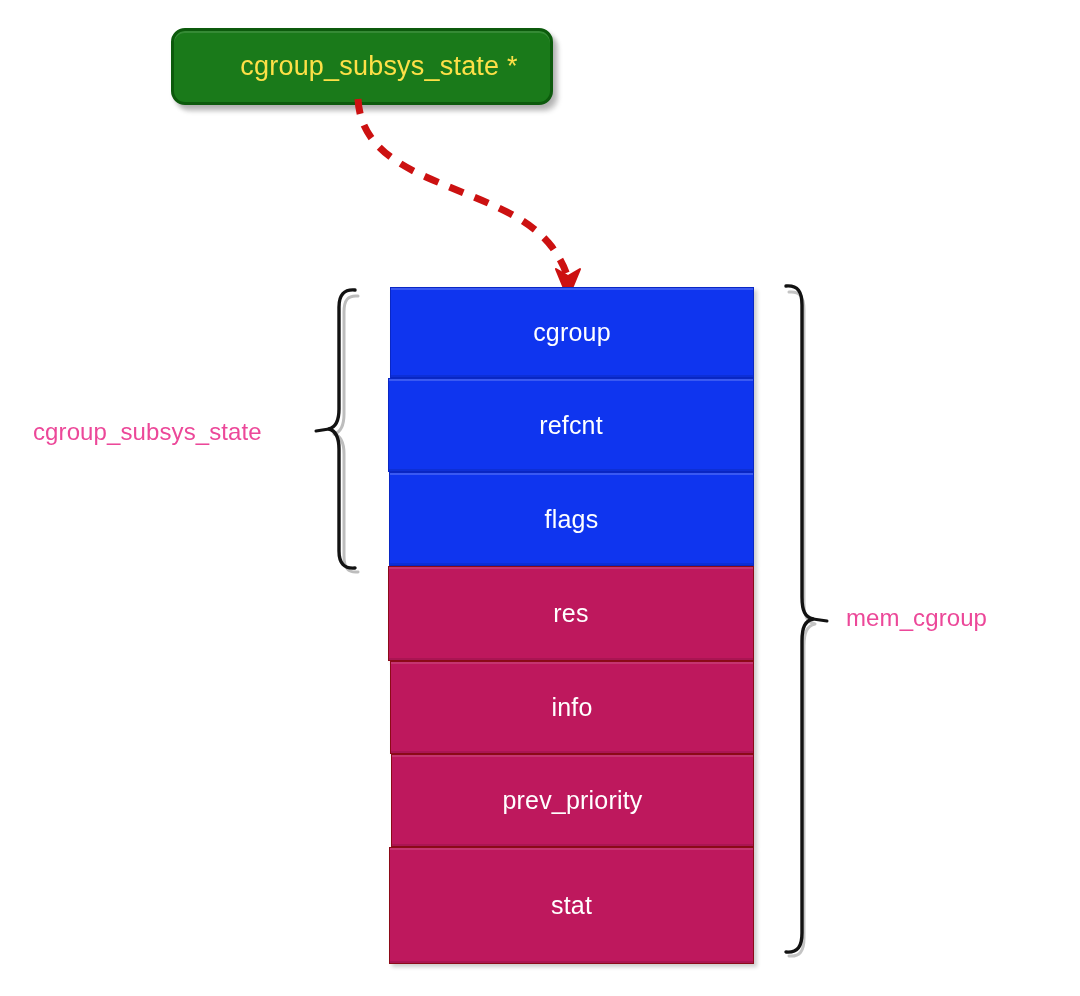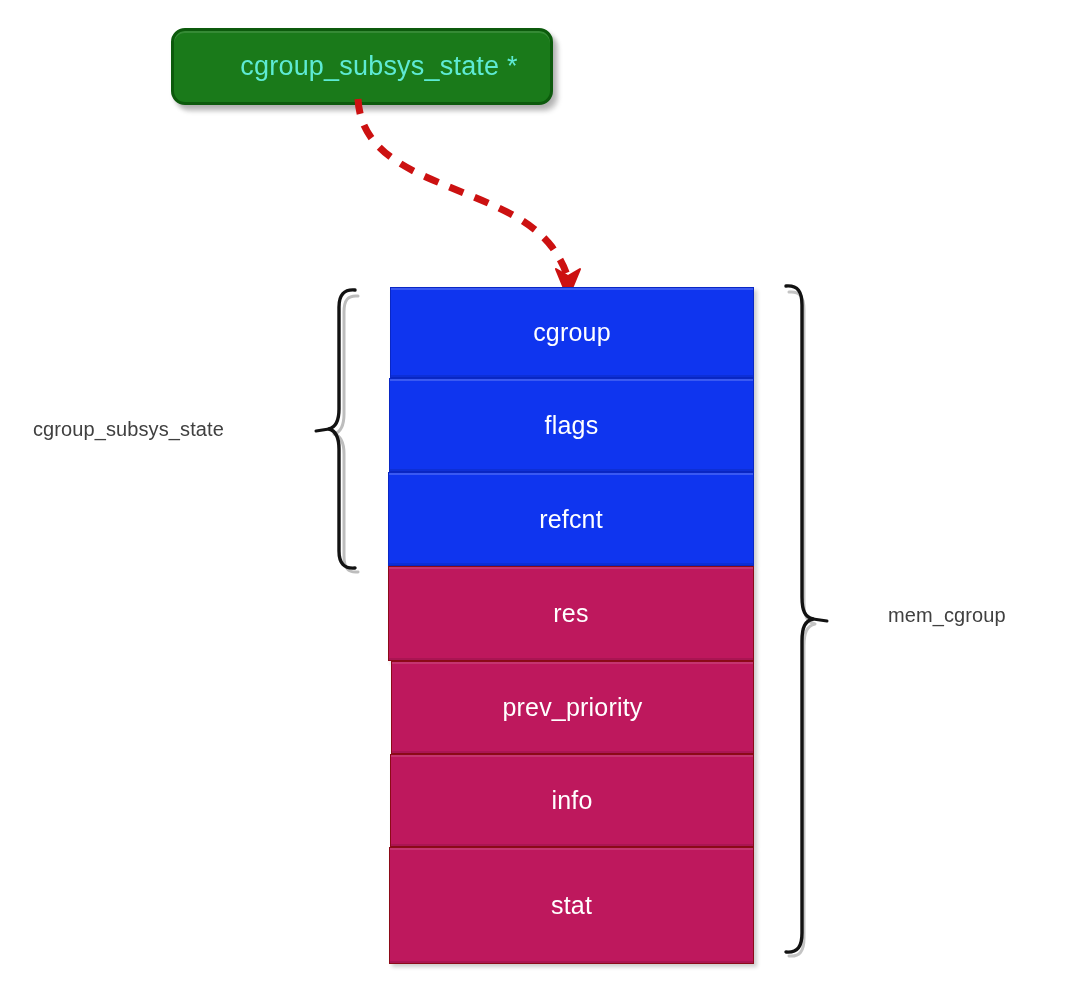--- a/index.html
+++ b/index.html
@@ -44,21 +44,21 @@
     position: absolute;
     left: 177px;
     top: 35px;
     width: 382px;
     height: 77px;
     border-radius: 14px;
     background: rgba(0,0,0,0.12);
     filter: blur(2px);
   }
   .ptr-box-label {
-    color: #5eead4;
+    color: #fde047;
     font-size: 27px;
     letter-spacing: 0.2px;
     white-space: nowrap;
     margin-left: 34px;
   }
 
   
   .struct-stack {
     position: absolute;
     left: 388px;
@@ -97,27 +97,27 @@
   .field-row.o2 { margin-left: 0px;  width: 366px; }
   .field-row.o3 { margin-left: 1px;  width: 365px; }
   .field-row.o4 { margin-left: 3px;  width: 363px; }
 
   
   .brace-svg { position: absolute; overflow: visible; }
 
   
   .side-label {
     position: absolute;
-    color: #404040;
-    font-size: 20px;
+    color: #ec4899;
+    font-size: 24px;
     white-space: nowrap;
     letter-spacing: 0.1px;
   }
   #label-left  { left: 33px;  top: 418px; }
-  #label-right { left: 888px; top: 604px; }
+  #label-right { left: 846px; top: 604px; }
 
   
   #arrow-svg {
     position: absolute;
     left: 330px;
     top: 95px;
     width: 280px;
     height: 210px;
     overflow: visible;
   }
@@ -156,38 +156,38 @@
   </svg>
 
   <span class="side-label" id="label-left">cgroup_subsys_state</span>
 
   <div class="struct-stack">
 
     <div class="field-row blue o1" style="height:91px;">
       <span class="row-label">cgroup</span>
     </div>
 
+    <div class="field-row blue o2" style="height:94px;">
+      <span class="row-label">refcnt</span>
+    </div>
+
     <div class="field-row blue o3" style="height:94px;">
       <span class="row-label">flags</span>
     </div>
 
-    <div class="field-row blue o2" style="height:94px;">
-      <span class="row-label">refcnt</span>
-    </div>
-
     <div class="field-row red o2" style="height:95px;">
       <span class="row-label">res</span>
     </div>
 
+    <div class="field-row red o1" style="height:93px;">
+      <span class="row-label">info</span>
+    </div>
+
     <div class="field-row red o4" style="height:93px;">
       <span class="row-label">prev_priority</span>
-    </div>
-
-    <div class="field-row red o1" style="height:93px;">
-      <span class="row-label">info</span>
     </div>
 
     <div class="field-row red o3" style="height:117px;">
       <span class="row-label">stat</span>
     </div>
 
   </div>
 
   <svg class="brace-svg" style="left:780px; top:278px; width:44px; height:676px;" viewBox="0 0 44 676" xmlns="http://www.w3.org/2000/svg">
 

